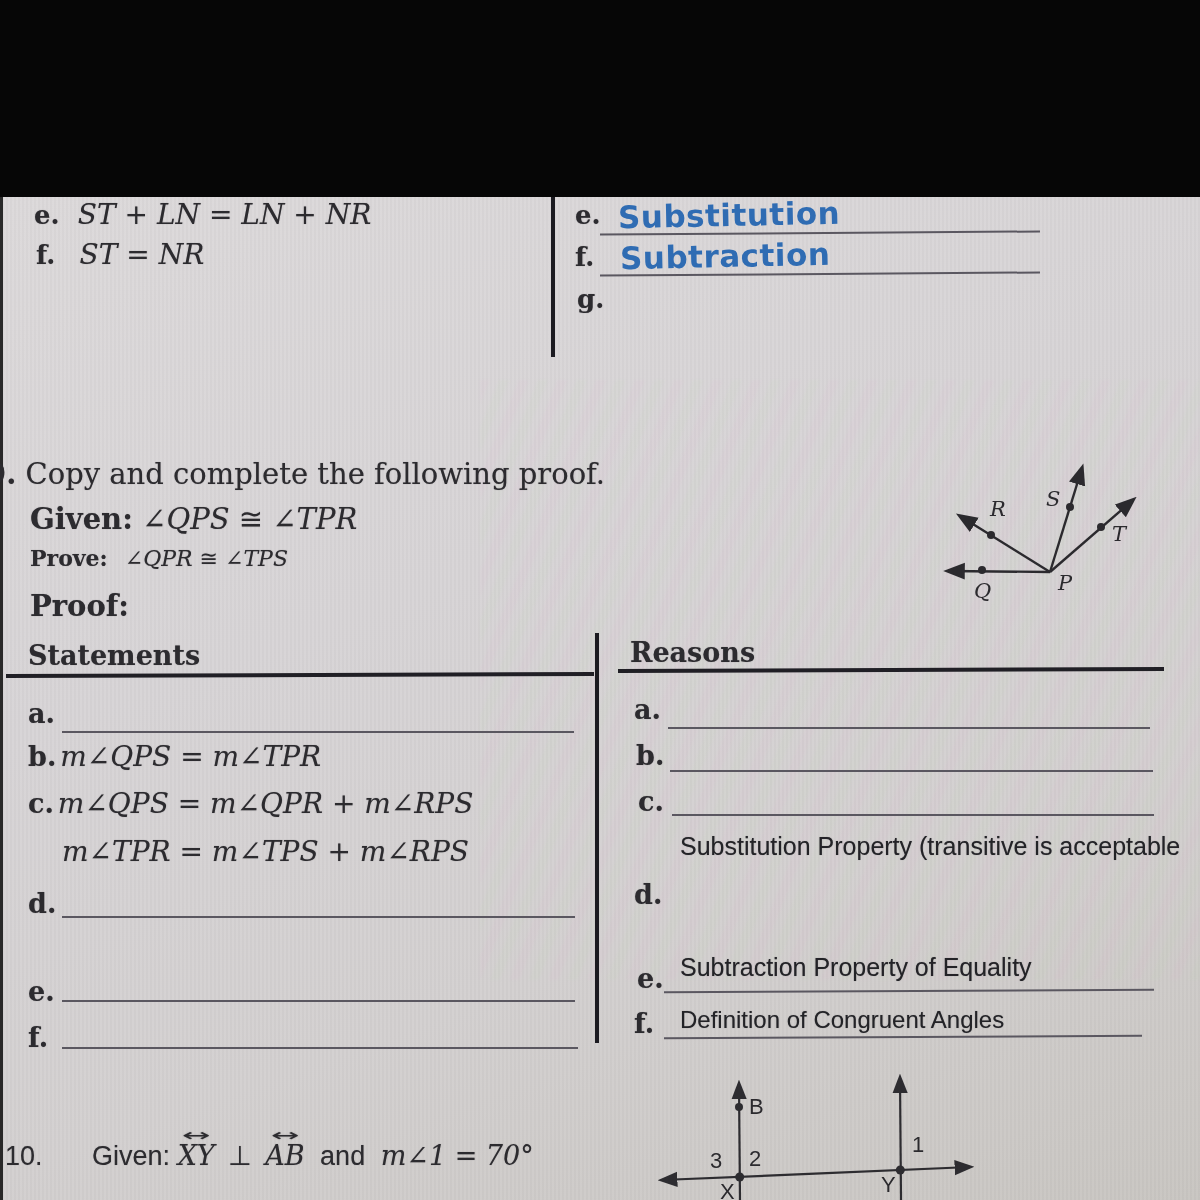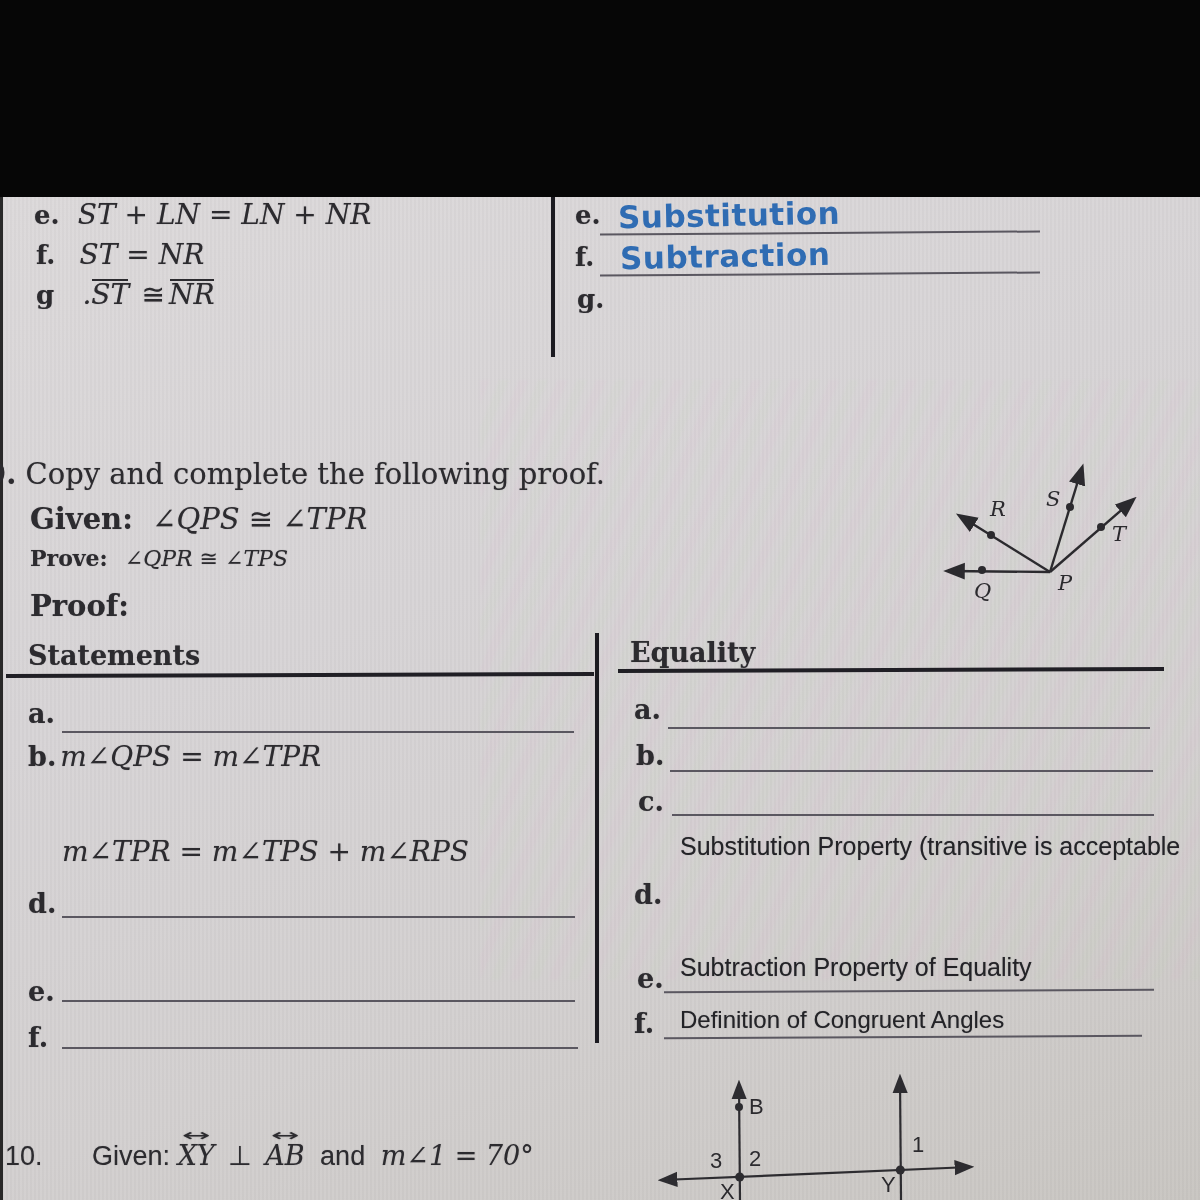--- a/index.html
+++ b/index.html
@@ -46,45 +46,40 @@
   <div class="abs leftedge"></div>
 
   <div class="abs serif row" style="left:34px;top:198px;font-size:26px">
     <span class="lbl">e.</span>
     <span class="math" style="margin-left:10px;font-size:28px">ST + LN = LN + NR</span>
   </div>
   <div class="abs serif row" style="left:36px;top:238px;font-size:26px">
     <span class="lbl">f.</span>
     <span class="math" style="margin-left:16px;font-size:28px">ST = NR</span>
   </div>
-  <div class="abs serif row" style="left:36px;top:278px;font-size:26px">
-    <span class="lbl">g</span>
-    <span class="math" style="margin-left:20px;font-size:28px">.</span><span class="math bar" style="font-size:28px">ST</span>
-    <span class="math" style="font-size:28px;margin:0 4px">≅</span><span class="math bar" style="font-size:28px">NR</span>
-  </div>
 
   <div class="abs vdiv" style="left:551px;top:197px;height:160px"></div>
 
   <div class="abs serif lbl" style="left:575px;top:200px;font-size:26px">e.</div>
   <div class="abs hand" style="left:618px;top:197px;font-size:31px;color:#2f6cb3">Substitution</div>
   <div class="abs uline" style="left:600px;top:232px;width:440px;transform:rotate(-0.4deg)"></div>
 
   <div class="abs serif lbl" style="left:575px;top:242px;font-size:26px">f.</div>
   <div class="abs hand" style="left:620px;top:238px;font-size:31px;color:#2f6cb3">Subtraction</div>
   <div class="abs uline" style="left:600px;top:273px;width:440px;transform:rotate(-0.4deg)"></div>
 
   <div class="abs serif lbl" style="left:577px;top:284px;font-size:26px">g.</div>
 
   <div class="abs serif row" style="left:-14px;top:457px;font-size:29px">
     <span class="lbl">9.</span>
     <span>Copy and complete the following proof.</span>
   </div>
   <div class="abs serif row" style="left:30px;top:502px;font-size:29px">
     <span class="lbl">Given:</span>
-    <span class="math" style="margin-left:10px">∠QPS ≅ ∠TPR</span>
+    <span class="math" style="">∠QPS ≅ ∠TPR</span>
   </div>
   <div class="abs serif row" style="left:30px;top:545px;font-size:22px">
     <span class="lbl">Prove:</span>
     <span class="math" style="margin-left:10px">∠QPR ≅ ∠TPS</span>
   </div>
   <div class="abs serif lbl" style="left:30px;top:589px;font-size:29px">Proof:</div>
 
   <svg class="abs" style="left:930px;top:450px" width="230" height="160" viewBox="0 0 230 160">
     <defs>
       <marker id="ah1" markerWidth="9" markerHeight="8" refX="7" refY="3.5" orient="auto">
@@ -100,32 +95,35 @@
     <circle cx="140" cy="57" r="4" fill="#2b2a2e"></circle>
     <circle cx="171" cy="77" r="4" fill="#2b2a2e"></circle>
     <text x="44" y="148" font-size="21" font-style="italic" font-family="DejaVu Serif, serif">Q</text>
     <text x="60" y="66" font-size="21" font-style="italic" font-family="DejaVu Serif, serif">R</text>
     <text x="116" y="56" font-size="21" font-style="italic" font-family="DejaVu Serif, serif">S</text>
     <text x="182" y="91" font-size="21" font-style="italic" font-family="DejaVu Serif, serif">T</text>
     <text x="128" y="140" font-size="21" font-style="italic" font-family="DejaVu Serif, serif">P</text>
   </svg>
 
   <div class="abs serif lbl" style="left:28px;top:640px;font-size:27px">Statements</div>
-  <div class="abs serif lbl" style="left:630px;top:637px;font-size:27px">Equality</div>
+  <div class="abs serif lbl" style="left:630px;top:637px;font-size:27px">Reasons</div>
   <div class="abs thickline" style="left:6px;top:673px;width:588px;transform:rotate(-0.2deg)"></div>
   <div class="abs thickline" style="left:618px;top:668px;width:546px;transform:rotate(-0.2deg)"></div>
   <div class="abs vdiv" style="left:595px;top:633px;height:410px"></div>
 
   <div class="abs serif lbl" style="left:28px;top:698px;font-size:27px">a.</div>
   <div class="abs uline" style="left:62px;top:731px;width:512px"></div>
 
   <div class="abs serif row" style="left:28px;top:740px;font-size:27px">
     <span class="lbl">b.</span><span class="math" style="margin-left:4px;font-size:28px">m∠QPS = m∠TPR</span>
   </div>
 
+  <div class="abs serif row" style="left:28px;top:787px;font-size:27px">
+    <span class="lbl">c.</span><span class="math" style="margin-left:4px;font-size:28px">m∠QPS = m∠QPR + m∠RPS</span>
+  </div>
   <div class="abs serif math" style="left:62px;top:835px;font-size:28px">m∠TPR = m∠TPS + m∠RPS</div>
 
   <div class="abs serif lbl" style="left:28px;top:888px;font-size:27px">d.</div>
   <div class="abs uline" style="left:62px;top:916px;width:513px"></div>
 
   <div class="abs serif lbl" style="left:28px;top:976px;font-size:27px">e.</div>
   <div class="abs uline" style="left:62px;top:1000px;width:513px"></div>
 
   <div class="abs serif lbl" style="left:28px;top:1022px;font-size:27px">f.</div>
   <div class="abs uline" style="left:62px;top:1047px;width:516px"></div>

